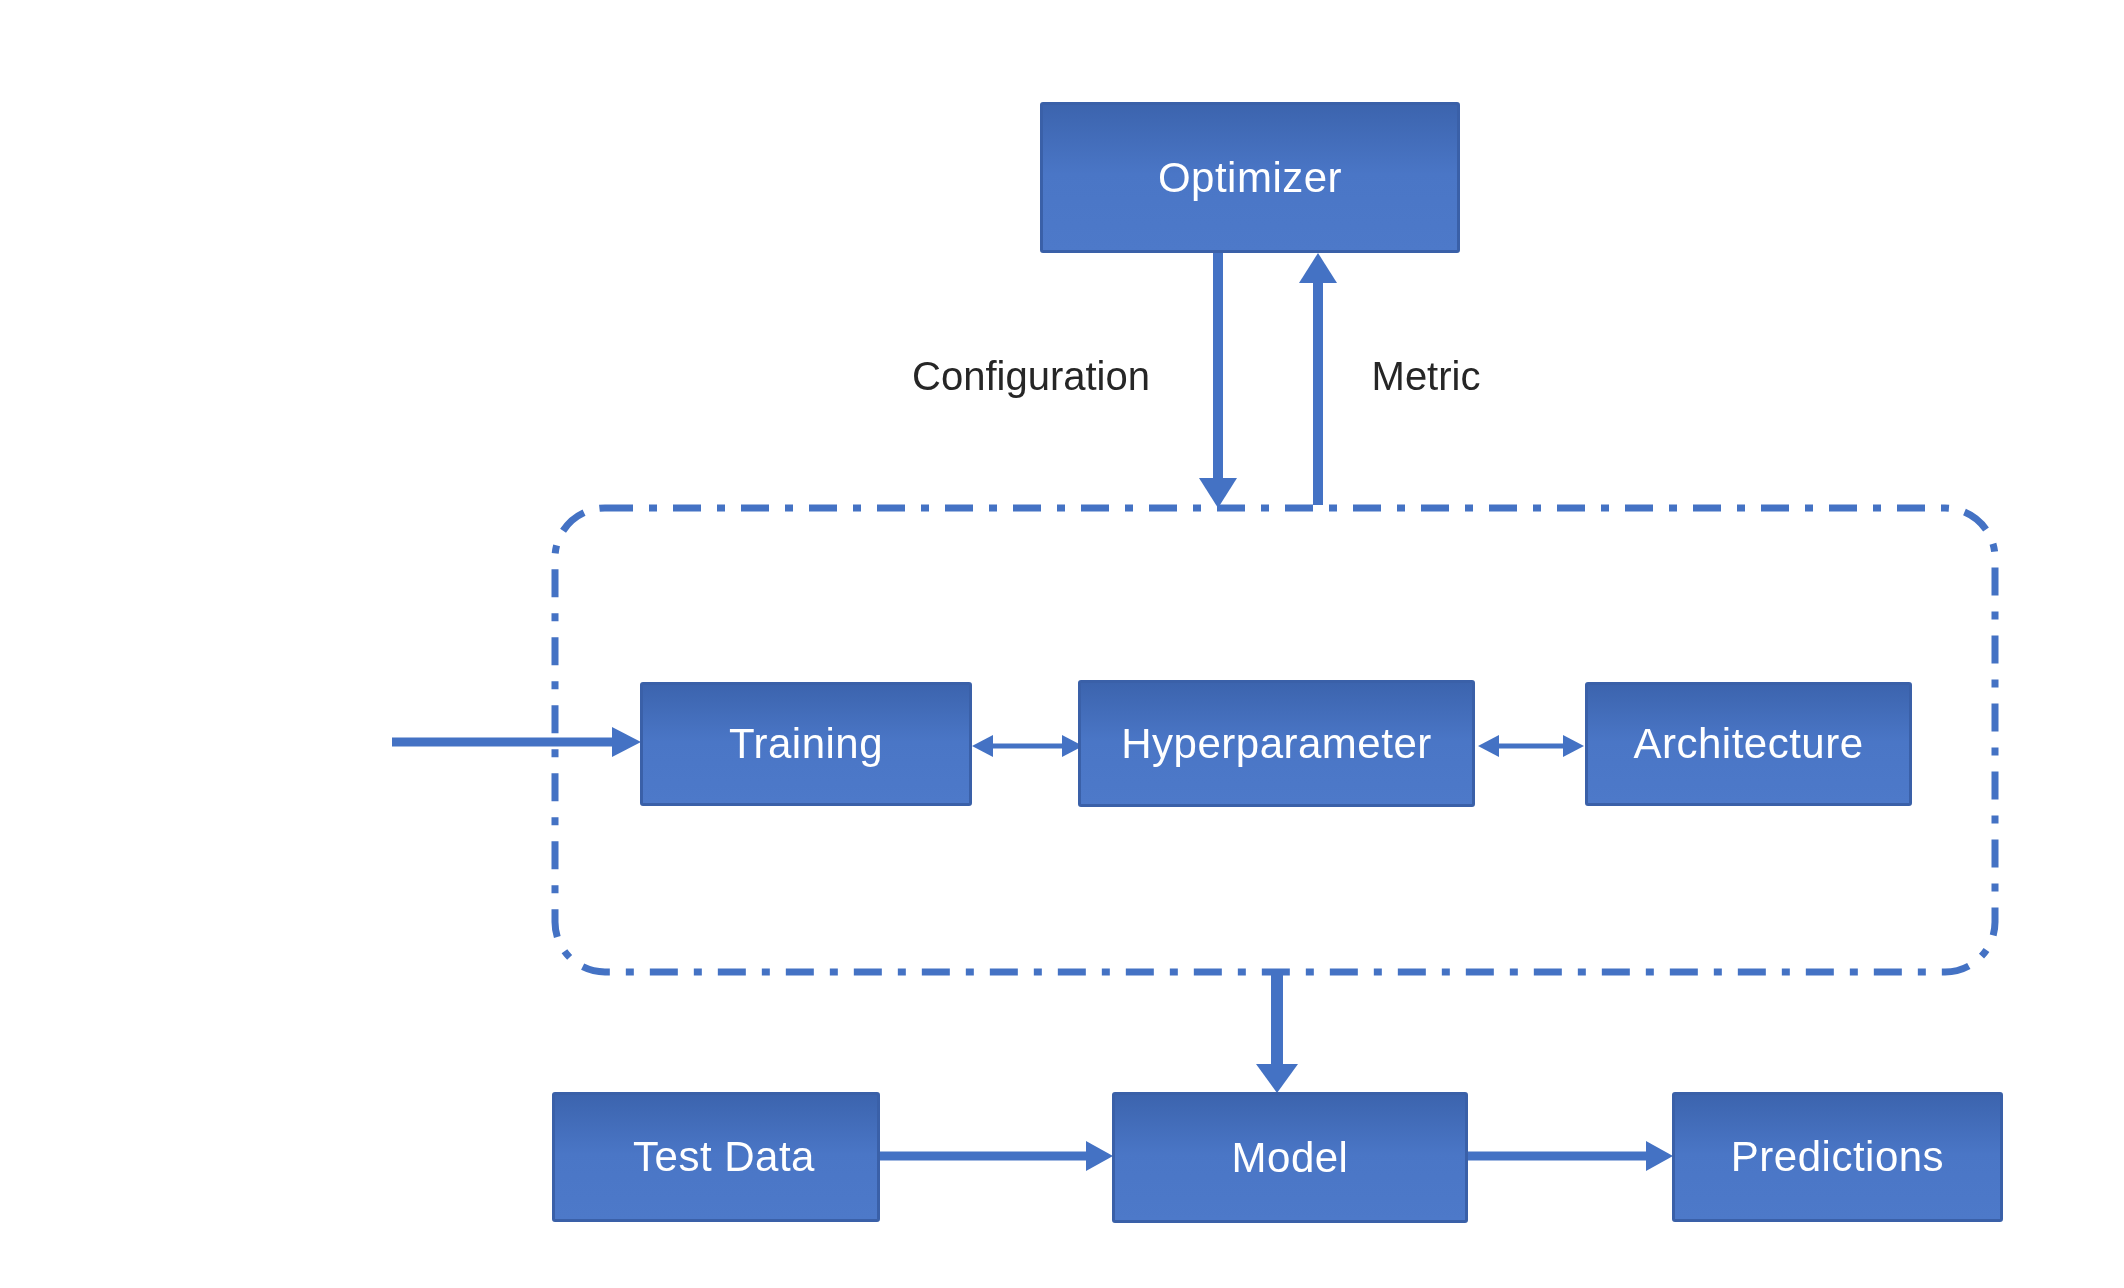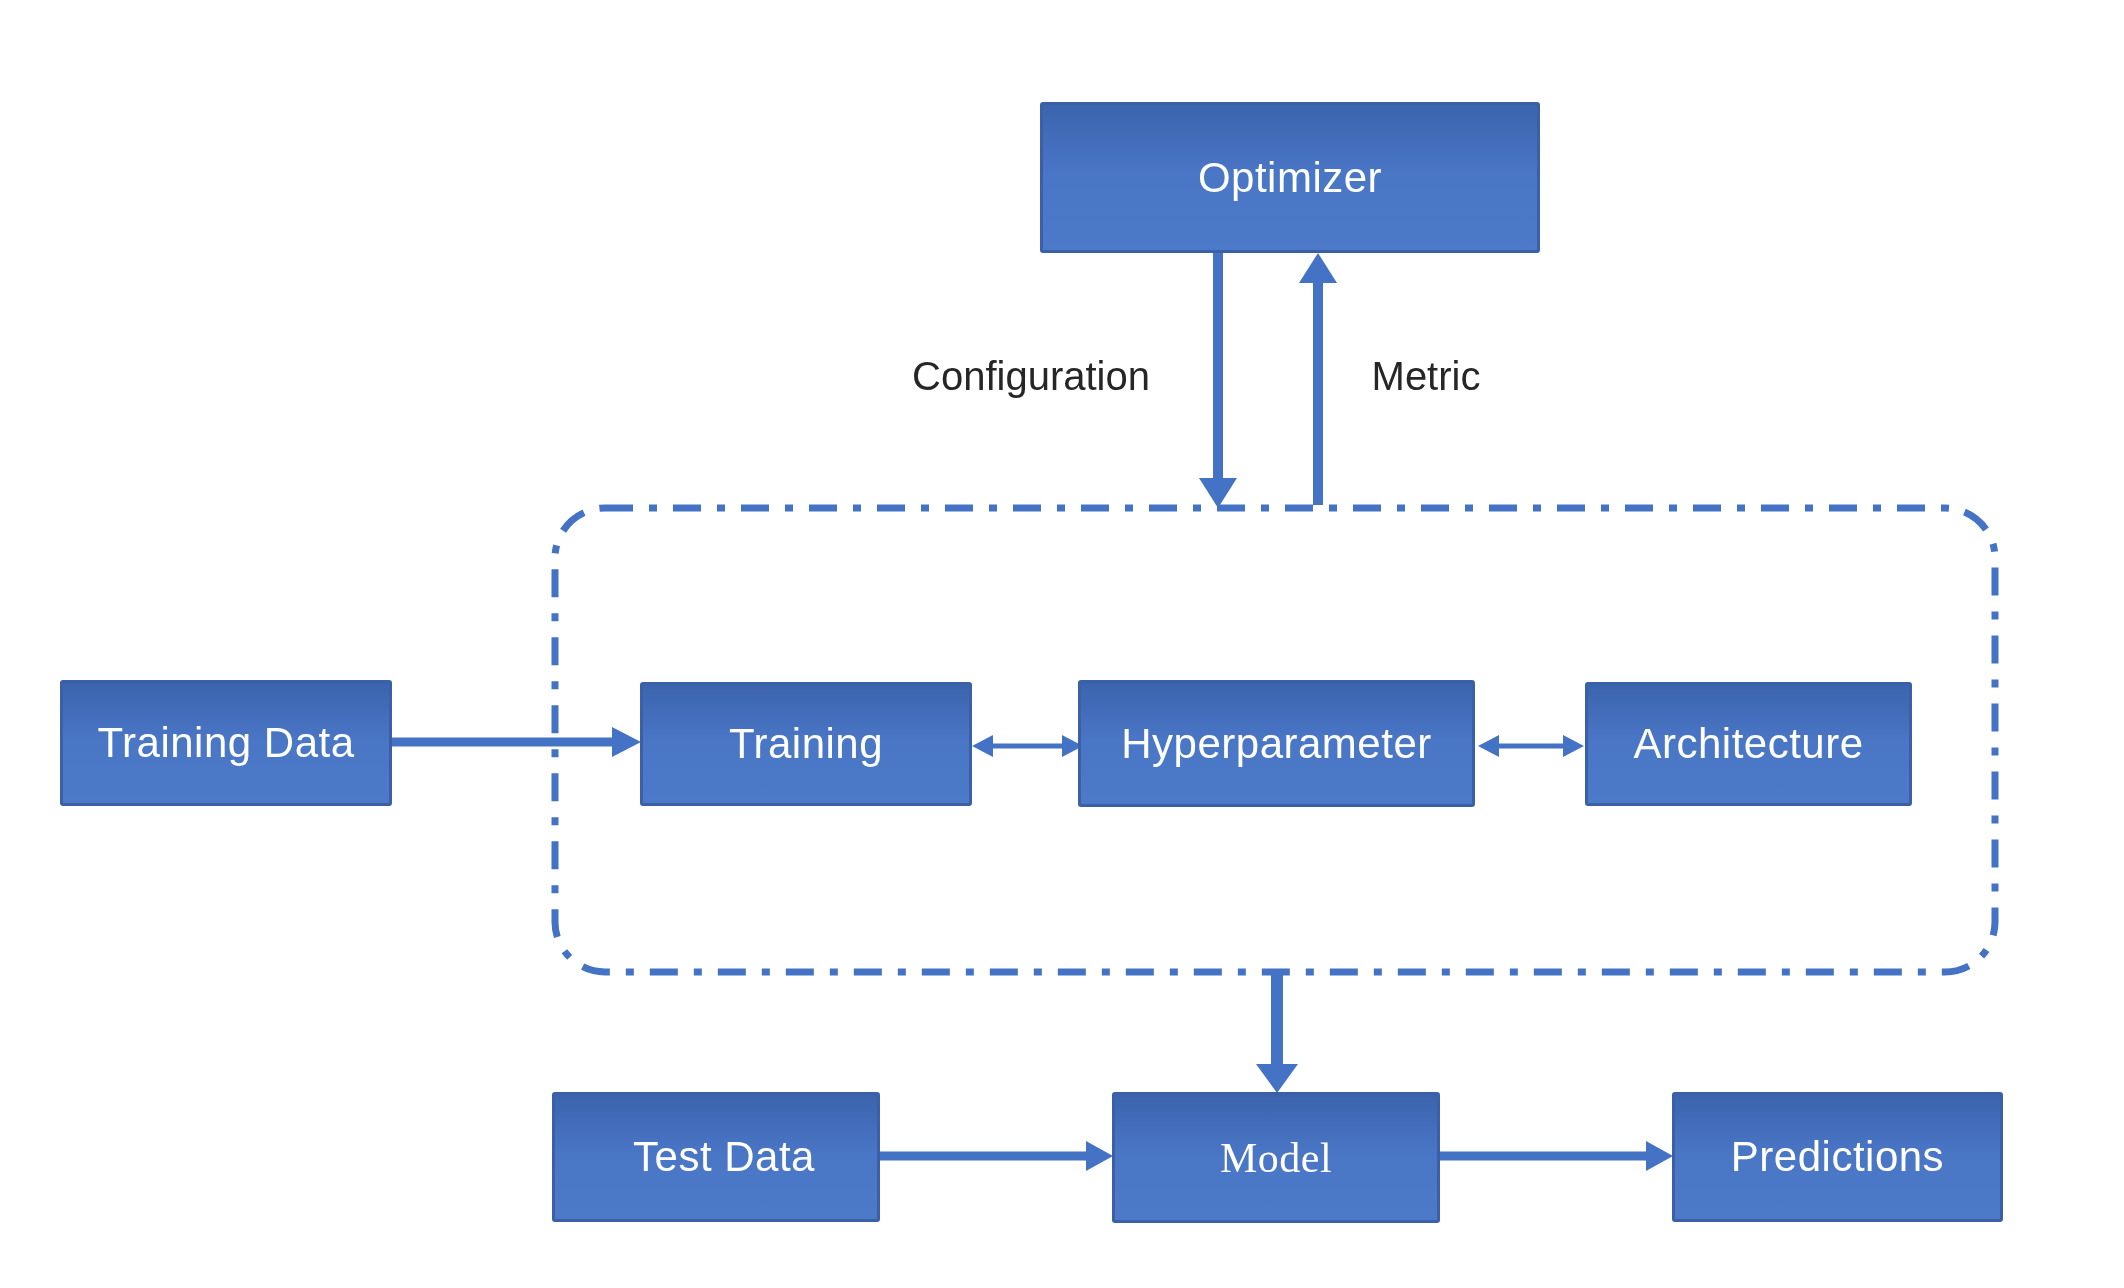--- a/index.html
+++ b/index.html
@@ -40,27 +40,27 @@
     position:absolute;
     display:flex;align-items:center;justify-content:center;
     background:linear-gradient(180deg,var(--box-fill-top) 0%,var(--box-fill-mid) 48%,var(--box-fill-bottom) 100%);
     border:3px solid var(--box-border);
     border-radius:3px;
     color:var(--box-text);
     font-size:42px;
     letter-spacing:0.5px;
     text-align:center;
   }
-  .node-optimizer{left:1040px;top:102px;width:500px;height:151px;}
+  .node-optimizer{left:1040px;top:102px;width:420px;height:151px;}
   .node-training-data{left:60px;top:680px;width:332px;height:126px;}
   .node-feature{left:640px;top:682px;width:332px;height:124px;}
   .node-hyperparameter{left:1078px;top:680px;width:397px;height:127px;}
   .node-architecture{left:1585px;top:682px;width:327px;height:124px;}
   .node-test-data{left:552px;top:1092px;width:328px;height:130px;padding-left:16px;}
-  .node-model{left:1112px;top:1092px;width:328px;height:131px;font-family:Liberation Serif, serif;}
+  .node-model{left:1112px;top:1092px;width:356px;height:131px;}
   .node-predictions{left:1672px;top:1092px;width:331px;height:130px;}
   .edge-label{
     position:absolute;
     transform:translate(-50%,-50%);
     color:var(--label-text);
     font-size:40px;
     white-space:nowrap;
   }
   .label-configuration{left:1031px;top:376px;}
   .label-metric{left:1426px;top:376px;}
@@ -122,23 +122,20 @@
     <g>
       <line class="arrow-line" x1="1440" y1="1156" x2="1648" y2="1156" stroke-width="9"></line>
       <polygon class="arrow-head" points="1646,1141 1646,1171 1673,1156"></polygon>
     </g>
   </svg>
 
   <div class="node node-optimizer">
     <span>Optimizer</span>
   </div>
 
-  <div class="node node-training-data">
-    <span>Training Data</span>
-  </div>
 
   <div class="node node-feature">
     <span>Training</span>
   </div>
 
   <div class="node node-hyperparameter">
     <span>Hyperparameter</span>
   </div>
 
   <div class="node node-architecture">

